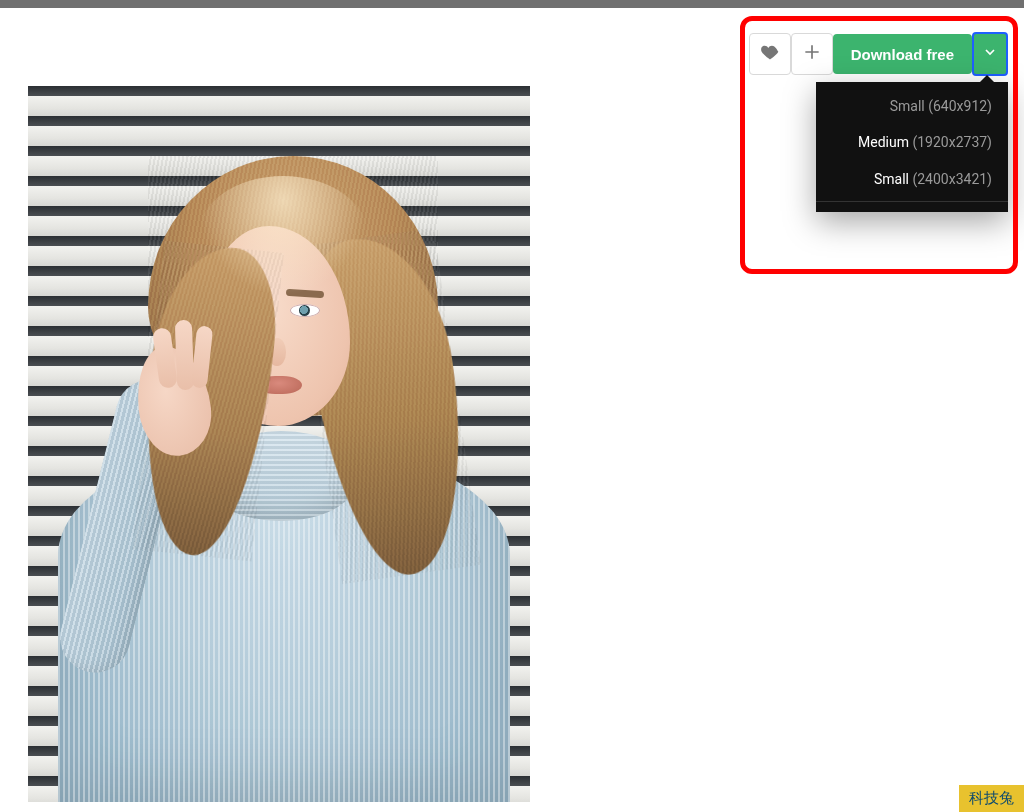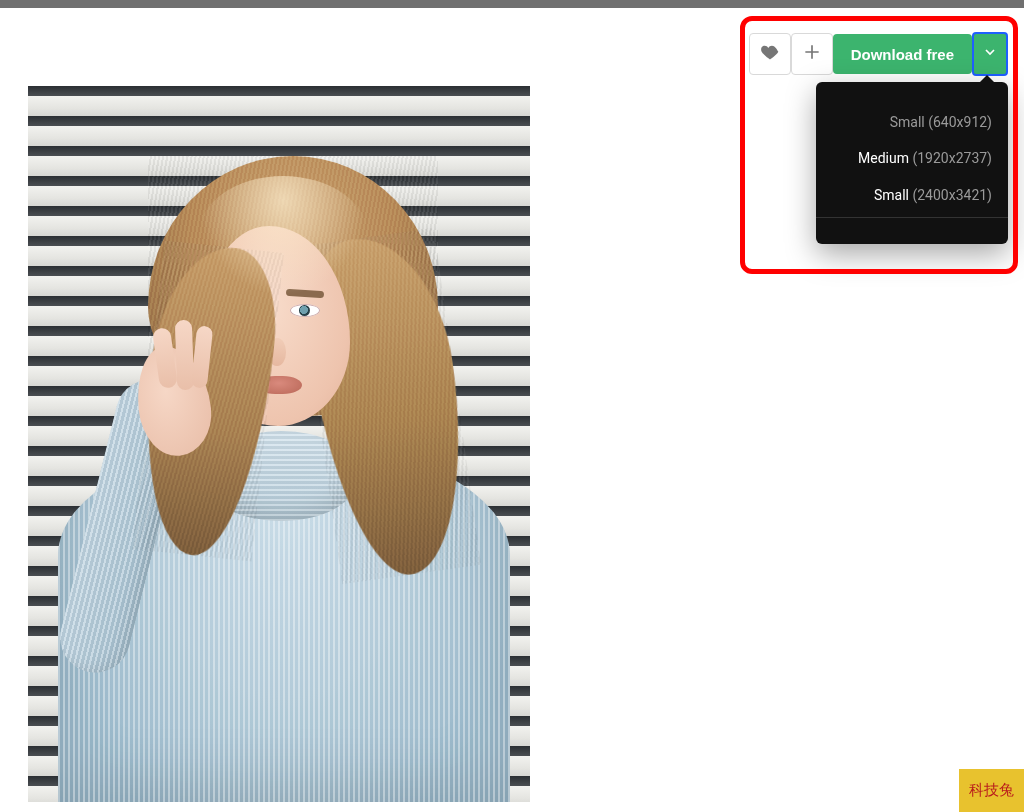--- a/index.html
+++ b/index.html
@@ -8,21 +8,21 @@
   
   .annotation{position:absolute;top:8px;left:740px;width:278px;height:258px;border:5px solid #ff0000;border-radius:12px;box-sizing:border-box;pointer-events:none}
   
   .toolbar{position:absolute;top:24px;right:16px;display:flex;gap:0;align-items:center}
   .iconbtn{width:40px;height:40px;border:1px solid #d9d9d9;border-radius:4px;background:#fff;display:flex;align-items:center;justify-content:center;color:#767676;cursor:pointer}
   .iconbtn svg{width:20px;height:20px;fill:#767676}
   .downloadbtn{height:40px;background:#3cb46e;color:#fff;font-weight:600;font-size:15px;border:none;border-radius:4px;padding:0 18px;display:flex;align-items:center;cursor:pointer}
   .chevbtn{width:32px;height:40px;background:#3cb46e;border:2px solid #1f5fff;border-radius:4px;display:flex;align-items:center;justify-content:center;cursor:pointer}
   .chevbtn svg{width:16px;height:16px;stroke:#fff;stroke-width:2.5;fill:none}
   
-  .dropdown{position:absolute;top:74px;right:16px;width:192px;background:#111;border-radius:6px;box-shadow:0 10px 30px rgba(0,0,0,.35);padding:22px 0}
+  .dropdown{position:absolute;top:74px;right:16px;width:192px;background:#111;border-radius:0;box-shadow:0 10px 30px rgba(0,0,0,.35);padding:6px 0}
   .dropdown::before{content:"";position:absolute;top:-7px;right:14px;border-left:7px solid transparent;border-right:7px solid transparent;border-bottom:7px solid #111}
   .dd-item{padding:8px 16px;text-align:right;font-size:14px;color:#fff;cursor:pointer;line-height:1.45}
   .dd-item .dim{color:#9a9a9a}
   .dd-item.small .lbl{color:#9a9a9a}
   .dd-divider{height:1px;background:#333;margin:4px 0}
   
   .photo{position:absolute;top:78px;left:28px;width:502px;height:716px;overflow:hidden}
   .blinds{position:absolute;inset:0;background:#e9e9e7}
   .slat{position:absolute;left:0;right:0;height:30px}
   .slat .dark{position:absolute;left:0;right:0;top:0;height:10px;background:linear-gradient(#2b2f33,#4a4e52)}
@@ -52,21 +52,21 @@
   .brow{position:absolute;width:38px;height:7px;background:#8a6a4e;border-radius:4px}
   .browL{left:196px;top:204px;transform:rotate(-4deg)}
   .browR{left:258px;top:204px;transform:rotate(4deg)}
   .hair{position:absolute;filter:blur(.3px)}
   .hair1{left:120px;top:70px;width:290px;height:260px;background:radial-gradient(ellipse at 50% 30%,#caa06e 0%,#b78a58 50%,#8f6a43 100%);border-radius:50% 50% 46% 54%/58% 58% 42% 42%}
   .hair2{left:120px;top:160px;width:120px;height:310px;background:linear-gradient(180deg,#c79c68,#a77f50 60%,#7c5d3b);border-radius:60% 40% 50% 50%/40% 30% 70% 60%;transform:rotate(6deg)}
   .hair3{left:290px;top:150px;width:140px;height:340px;background:linear-gradient(180deg,#c9a06c,#aa824f 55%,#7c5d3b);border-radius:40% 60% 50% 50%/30% 40% 60% 70%;transform:rotate(-8deg)}
   .hairshine{position:absolute;left:170px;top:90px;width:170px;height:120px;background:radial-gradient(ellipse at 50% 20%,rgba(255,240,210,.7),rgba(255,240,210,0) 70%);border-radius:50%}
   .hairstrand{position:absolute;inset:0;background:repeating-linear-gradient(100deg,rgba(255,255,255,.07) 0 2px,rgba(0,0,0,.06) 2px 4px);mix-blend-mode:overlay}
   
-  .watermark{position:absolute;right:0;bottom:0;background:#e8c22e;color:#b91c1c;font-size:15px;font-weight:500;padding:12px 10px}
+  .watermark{position:absolute;right:0;bottom:0;background:#e8c22e;color:#0c4a6e;font-size:15px;font-weight:500;padding:4px 10px}
 </style>
 </head>
 <body>
 
 <div class="topbar"></div>
 <div class="page">
 
   <div class="photo">
     <div class="blinds">
       <div class="slat" style="top:0px">

